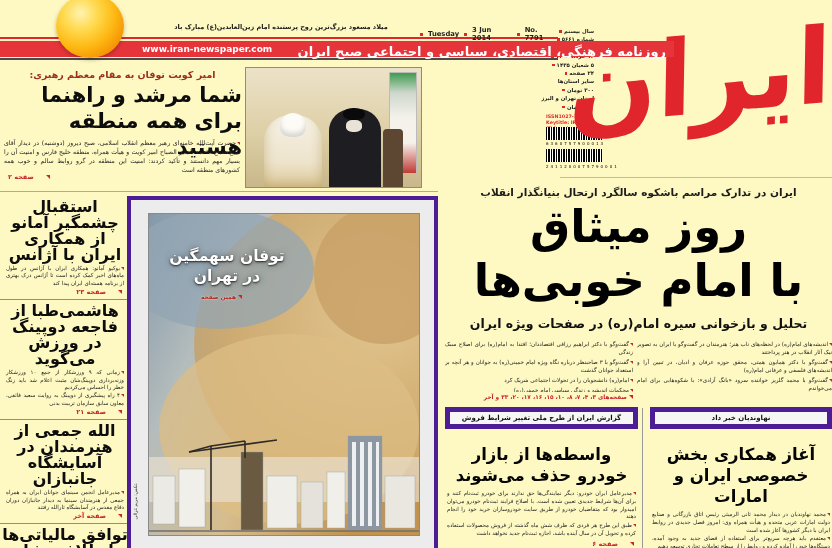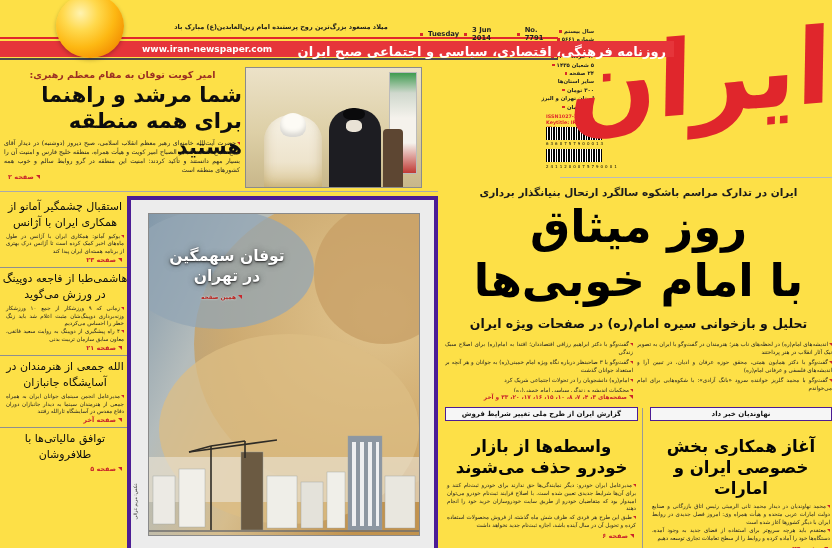--- a/index.html
+++ b/index.html
@@ -1,16 +1,16 @@
 <!DOCTYPE html>
 <html lang="fa"><head>
 <meta charset="utf-8">
 <style>
   html,body{margin:0;padding:0;background:#fff;}
-  .page{position:relative;width:832px;height:548px;background:#fde047;overflow:hidden;
+  .page{position:relative;width:832px;height:548px;background:#fef9c3;overflow:hidden;
         font-family:"DejaVu Sans",sans-serif;direction:rtl;}
   
   .sun{position:absolute;left:56px;top:-6px;width:68px;height:64px;border-radius:50%;
        background:radial-gradient(circle at 36% 30%,#fff3b0 0%,#ffd94d 28%,#fdb813 55%,#f28c00 82%,#e07400 100%);
        box-shadow:0 2px 4px rgba(0,0,0,.25);z-index:6;}
   .blessing{position:absolute;top:23px;left:150px;width:262px;font-size:6.5px;font-weight:bold;
             color:#1a1a1a;text-align:center;}
   .redline{position:absolute;top:37px;left:0;width:558px;height:2px;background:#e0262c;}
   .redbar{position:absolute;top:41px;left:0;width:674px;height:16px;background:#e6353a;z-index:4;}
   .redbar .site{position:absolute;left:142px;top:3px;font-size:9px;font-weight:bold;color:#fff;direction:ltr;}
@@ -35,21 +35,21 @@
         font-size:104px;font-weight:bold;color:#e0262c;line-height:200px;
         transform:rotate(-5deg) skewX(-6deg);}
   .logodiv{position:absolute;top:177px;left:560px;width:272px;height:1px;background:#bbb;}
   
   .lead-kicker{position:absolute;top:69px;left:5px;width:235px;text-align:center;
                font-size:9.5px;font-weight:bold;color:#9c2f23;}
   .lead-head{position:absolute;top:82px;left:2px;width:240px;
              font-size:21px;font-weight:bold;color:#0d0d0d;line-height:26px;}
   .lead-body{position:absolute;top:138px;left:4px;width:236px;font-size:6.2px;line-height:9px;
              color:#222;text-align:justify;}
-  .pref{color:#c9252b;font-weight:bold;font-size:6.5px;display:flex;align-items:center;gap:2px;}
+  .pref{color:#c9252b;font-weight:bold;font-size:6.5px;display:flex;align-items:center;gap:12px;}
   .tri{display:inline-block;width:0;height:0;border-top:4px solid #c9252b;
        border-left:4px solid transparent;flex:none;}
   .lead-pref{position:absolute;top:173px;left:8px;}
   .lead-photo{position:absolute;top:67px;left:245px;width:175px;height:119px;border:1px solid #8b8b8b;
               background:linear-gradient(180deg,#ece2c8 0%,#ddcfa6 55%,#c8b78a 100%);overflow:hidden;}
   .flag{position:absolute;right:4px;top:4px;width:26px;height:100px;
         background:linear-gradient(180deg,#3f9b4f 0%,#cfd8cd 20%,#f5f2ec 45%,#f5f2ec 70%,#c03a35 100%);
         border:1px solid #bbb;}
   .fig-white{position:absolute;left:18px;bottom:-6px;width:58px;height:78px;border-radius:26px 26px 0 0;
              background:linear-gradient(180deg,#f6f1e4 0%,#eee4cd 60%,#d9c48e 100%);box-shadow:inset 0 -8px 12px rgba(160,130,60,.45);}
@@ -59,21 +59,21 @@
              background:#1d1d22;}
   .fig-black:before{content:"";position:absolute;left:14px;top:-1px;width:22px;height:12px;border-radius:45%;
              background:#0a0a0c;}
   .fig-black:after{content:"";position:absolute;left:17px;top:11px;width:16px;height:12px;border-radius:40%;
              background:#e9e2d6;}
   .chair{position:absolute;right:18px;bottom:0;width:20px;height:58px;background:#5d4632;border-radius:4px 4px 0 0;}
   .hrule-lead{position:absolute;top:191px;left:0;width:438px;height:1px;background:#aaa;}
   
   .vdiv-left{position:absolute;left:133px;top:196px;height:352px;width:1px;background:#999;}
   .leftcol{position:absolute;left:0;top:196px;width:130px;overflow:hidden;height:352px;}
-  .lc-head{font-size:11px;font-weight:normal;text-align:center;line-height:16px;color:#0d0d0d;margin:3px 2px 2px;}
+  .lc-head{font-size:16px;font-weight:bold;text-align:center;line-height:16px;color:#0d0d0d;margin:3px 2px 2px;}
   .lc-body{font-size:5.5px;line-height:7.4px;color:#222;text-align:justify;margin:1px 6px;}
   .lc-pref{margin:1px 8px 3px;}
   .lc-div{border-top:1px solid #8f8f8f;margin:3px 0;}
   .bmark{display:inline-block;width:0;height:0;border-top:3px solid #c9252b;
          border-left:3px solid transparent;margin-left:1px;vertical-align:middle;}
   
   .photo-frame{position:absolute;left:127px;top:196px;width:303px;height:349px;background:#ececec;
                border:4px solid #4c1d95;}
   .storm{position:absolute;left:17px;top:13px;width:270px;height:321px;border:1px solid #8a8a8a;overflow:hidden;}
   .storm svg{display:block;width:100%;height:100%;}
@@ -93,21 +93,21 @@
             font-size:12.5px;font-weight:bold;color:#111;}
   .bul{font-size:5.6px;line-height:8px;color:#222;text-align:justify;margin-bottom:2px;}
   .bulcol-r{position:absolute;left:637px;top:340px;width:195px;height:62px;overflow:hidden;}
   .bulcol-l{position:absolute;left:445px;top:340px;width:188px;height:52px;overflow:hidden;}
   .pages-ref{position:absolute;left:445px;top:394px;width:188px;font-size:5.8px;font-weight:bold;
              color:#c9252b;}
   
   .vdiv-bot{position:absolute;left:642px;top:408px;height:140px;width:1px;background:#999;}
   .botblock{position:absolute;top:407px;overflow:hidden;height:141px;}
   .car{left:445px;width:193px;} .uae{left:650px;width:182px;}
-  .kbox{border:1px solid #4c1d95;background:#f6f6f6;font-size:7px;font-weight:bold;color:#111;
+  .kbox{border:5px solid #4c1d95;background:#f6f6f6;font-size:7px;font-weight:bold;color:#111;
         text-align:center;padding:2px 3px;}
   .bot-head{font-size:16.5px;font-weight:bold;text-align:center;line-height:21px;color:#050505;margin:15px 0 4px;}
   .bot-body{font-size:5.5px;line-height:7.8px;color:#222;text-align:justify;margin:1px 2px;}
   .bot-pref{margin:2px 4px;}
 </style>
 </head>
 <body>
 
 <div class="page">
 
@@ -283,21 +283,21 @@
       <div class="storm-title" style="white-space:pre-line">توفان سهمگین
 در تهران</div>
       <div class="storm-pref">
           <span class="tri"></span>
           <span>همین صفحه</span>
         </div>
     </div>
     <div class="credit">عکس: مریم غزالی</div>
   </div>
 
-  <div class="main-kicker">ایران در تدارک مراسم باشکوه سالگرد ارتحال بنیانگذار برداری</div>
+  <div class="main-kicker">ایران در تدارک مراسم باشکوه سالگرد ارتحال بنیانگذار انقلاب</div>
   <div class="main-head" style="white-space:pre-line">روز میثاق
 با امام خوبی‌ها</div>
   <div class="main-sub">تحلیل و بازخوانی سیره امام(ره) در صفحات ویژه ایران</div>
   <div class="bulcol-r">
     <div class="bul"><span class="bmark"></span><span>اندیشه‌های امام(ره) در لحظه‌های ناب هنر؛ هنرمندان در گفت‌وگو با ایران به تصویر نیک آثار انقلاب در هنر پرداختند</span></div>
     <div class="bul"><span class="bmark"></span><span>گفت‌وگو با دکتر همایون همتی، محقق حوزه عرفان و ادیان، در تبیین آرا و اندیشه‌های فلسفی و عرفانی امام(ره)</span></div>
     <div class="bul"><span class="bmark"></span><span>گفت‌وگو با محمد گلریز خواننده سرود «بانگ آزادی»: با شکوه‌هایی برای امام می‌خواندم</span></div>
   </div>
   <div class="bulcol-l">
     <div class="bul"><span class="bmark"></span><span>گفت‌وگو با دکتر ابراهیم رزاقی اقتصاددان؛ اقتدا به امام(ره) برای اصلاح سبک زندگی</span></div>

